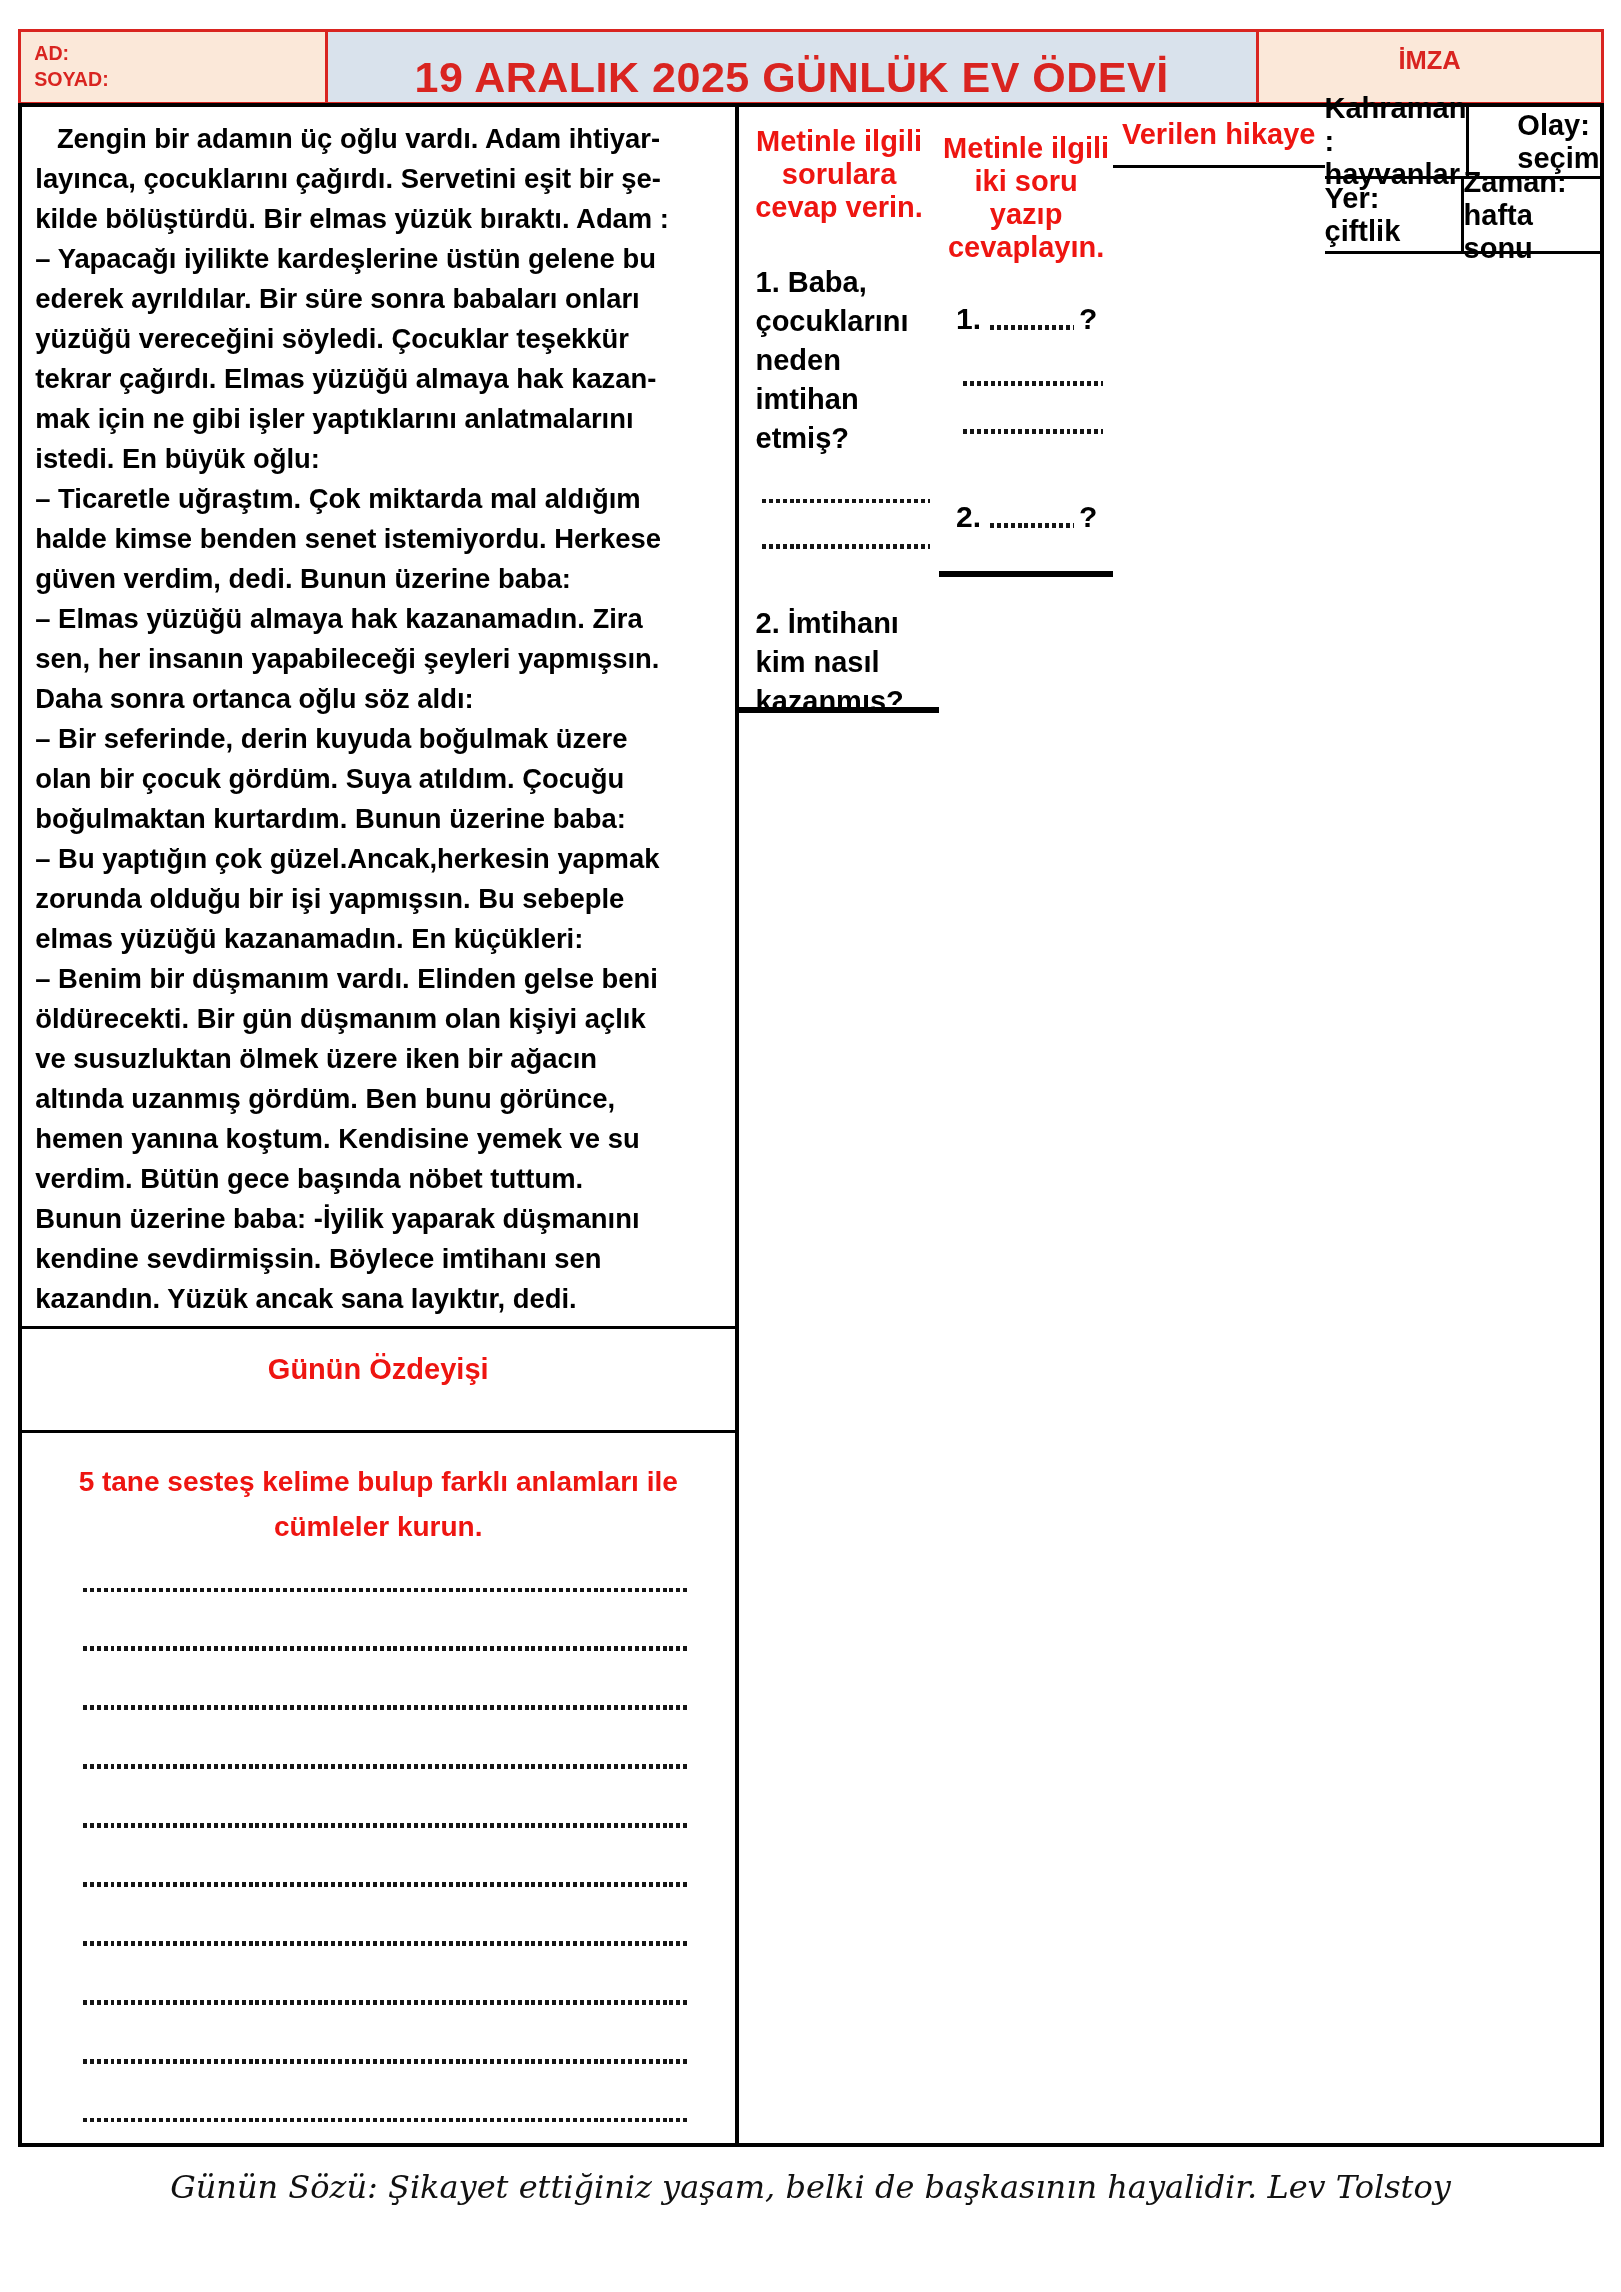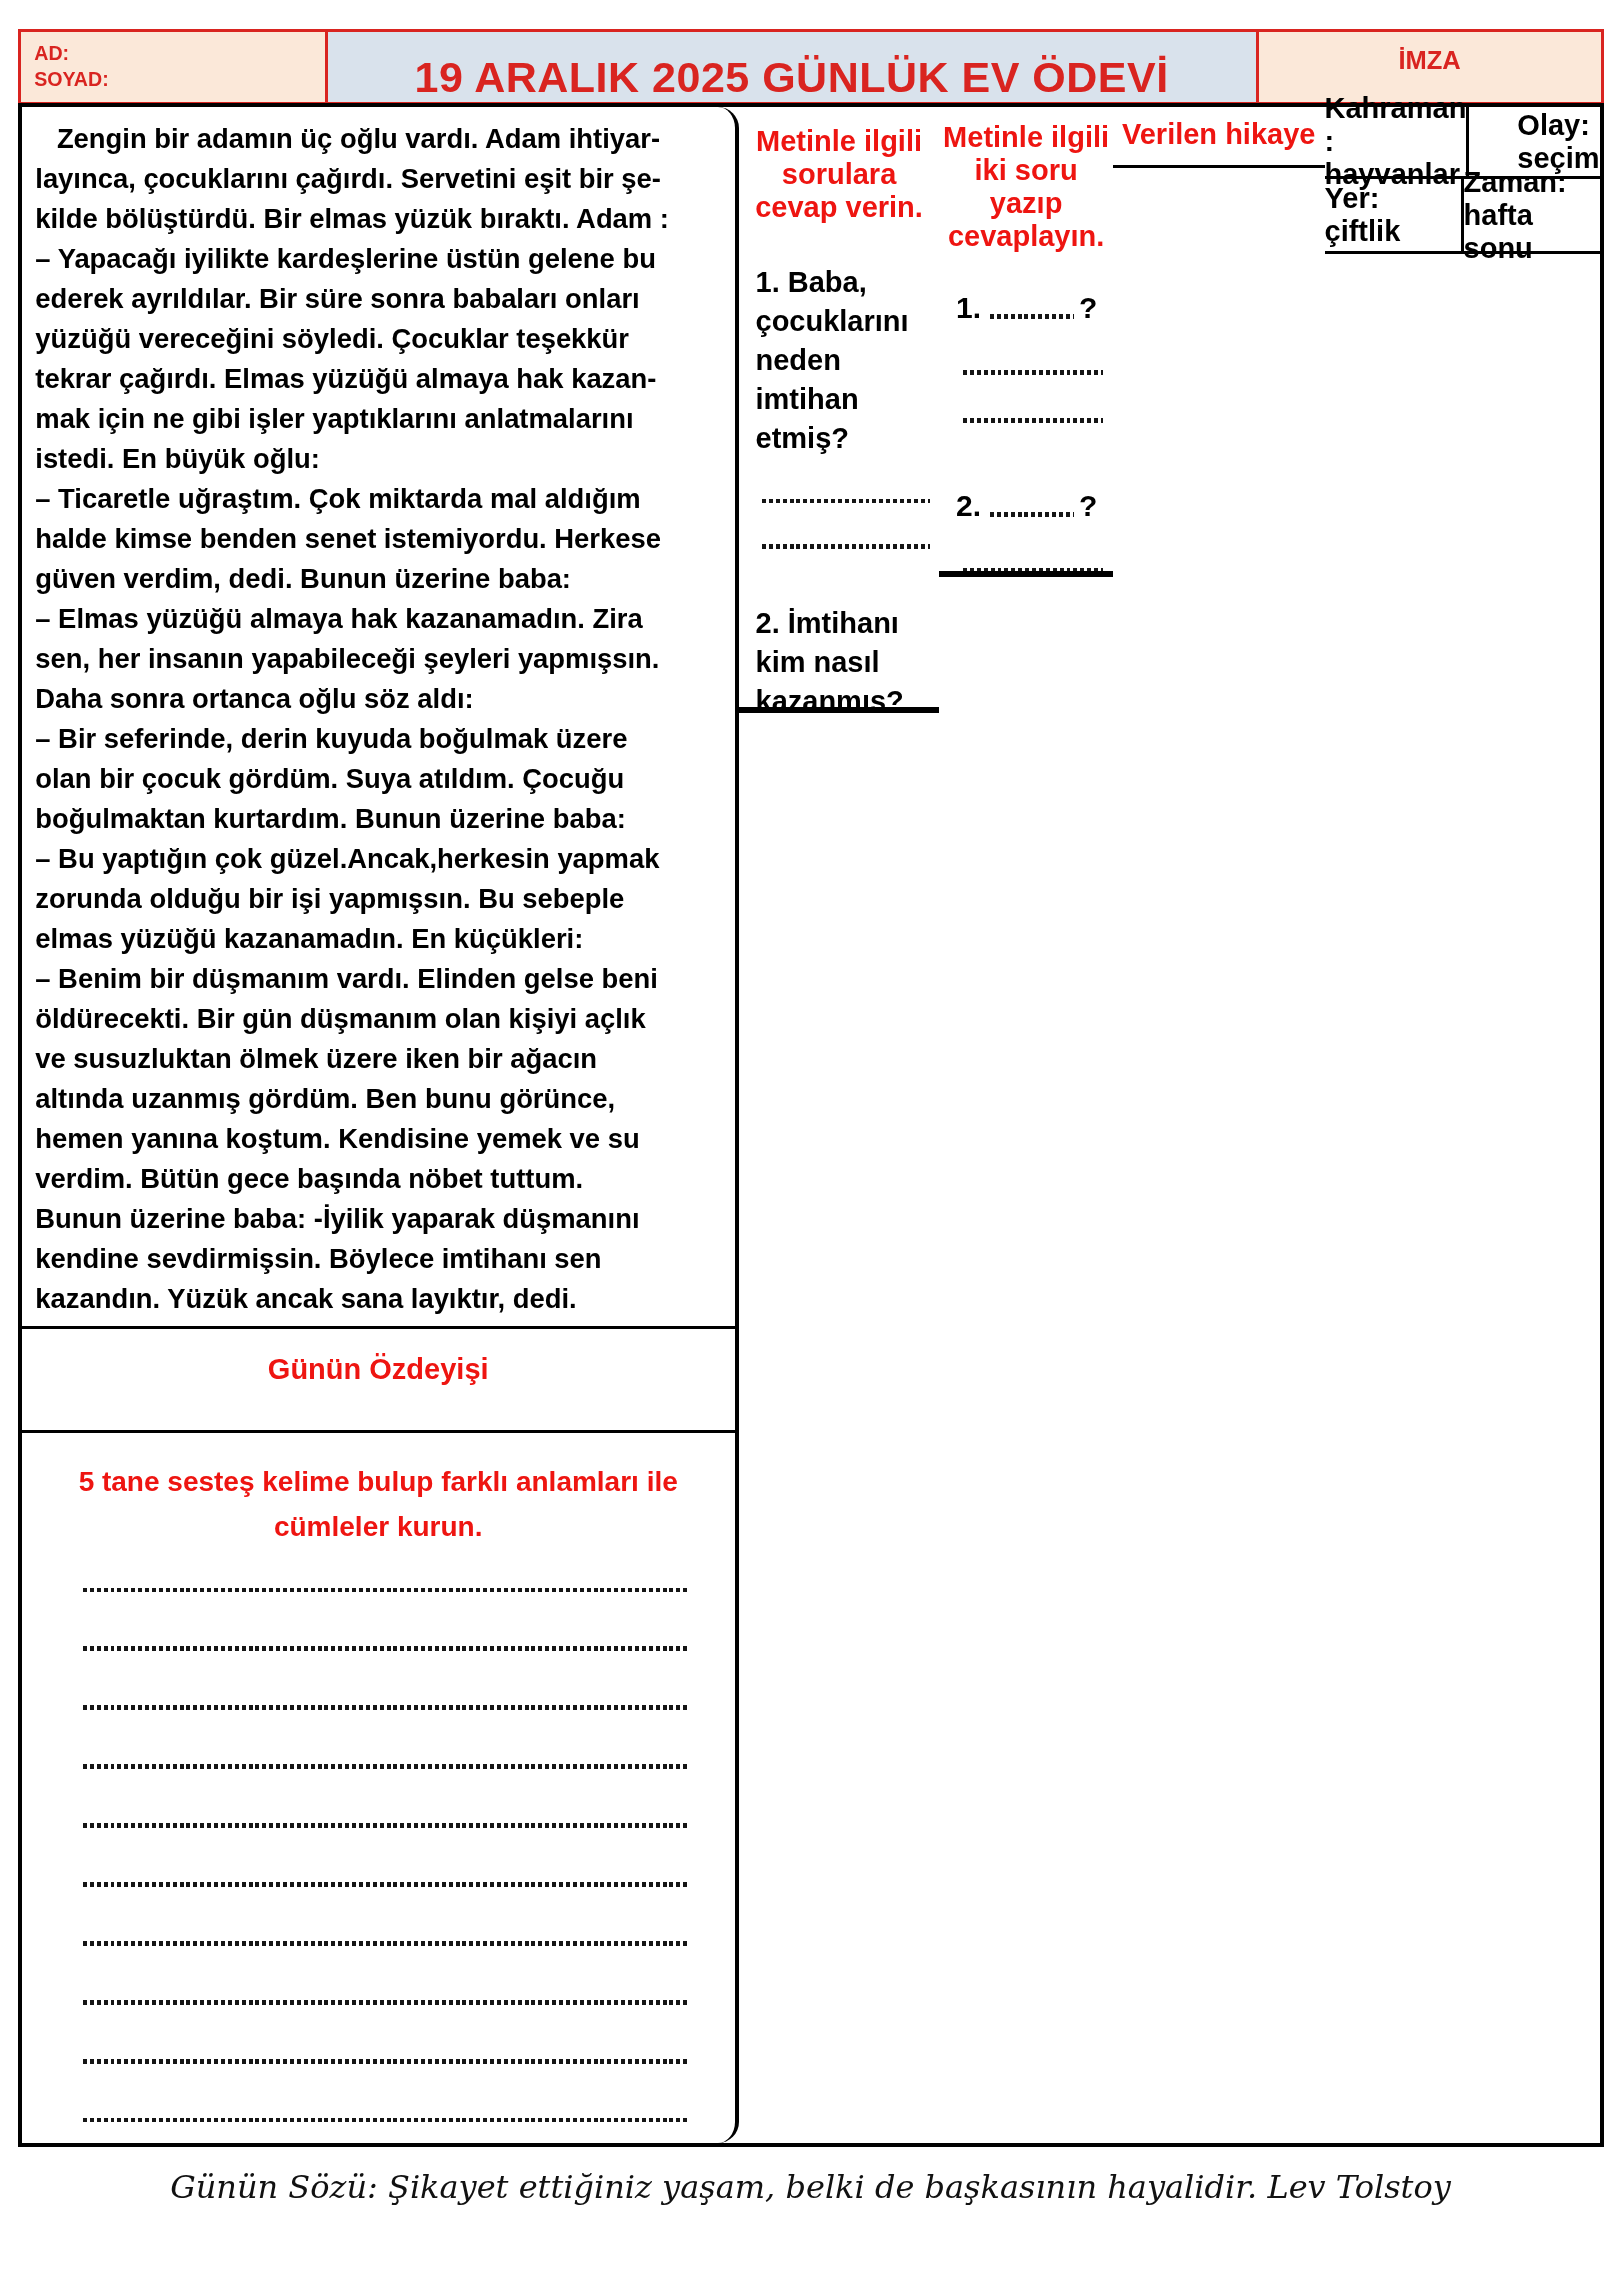--- a/index.html
+++ b/index.html
@@ -32,21 +32,21 @@
   .title-cell .title{color:var(--hdr-red);font-size:43px;letter-spacing:0.5px;white-space:nowrap;}
   .sign-cell{
     width:345px;background:var(--peach);border-left:3.9px solid var(--hdr-red);
     color:var(--hdr-red);font-size:25.5px;text-align:center;padding-top:13.7px;
   }
   
   .main{
     position:absolute;top:103px;left:17.6px;width:1586px;height:2044px;
     border:4.9px solid var(--ink);display:flex;
   }
-  .left-pane{width:754px;border-right:4.9px solid var(--ink);display:flex;flex-direction:column;border-radius:21px;}
+  .left-pane{width:754px;border-right:4.9px solid var(--ink);display:flex;flex-direction:column;}
   .right-pane{flex:1;display:flex;flex-direction:row;}
   
   .story-box{
     height:1222px;border-bottom:3.9px solid var(--ink);
     padding:11.8px 5.9px 0 13.7px;overflow:hidden;
   }
   .story-line{font-size:27.4px;line-height:40px;white-space:nowrap;}
   .story-line.indent{padding-left:21.6px;}
   .quote-box{height:104px;border-bottom:3.9px solid var(--ink);overflow:hidden;}
   .red-title{color:var(--red);text-align:center;font-weight:bold;}
@@ -61,21 +61,21 @@
   .hp-ans{margin:54px 45px 0 61px;}
   .hp-ans:first-child{margin-top:39px;}
   
   .section{overflow:hidden;}
   .qa-section{height:606px;border-bottom:6.9px solid var(--ink);}
   .qa-section .red-title{padding-top:17.6px;font-size:29px;}
   .q-label{margin:55px 7.8px 0 16.7px;font-size:29px;line-height:39px;}
   .qa-block:first-child .q-label{margin-top:39px;}
   .qa-ans{margin:41px 9.8px 0 23.5px;}
   .wq-section{height:470px;border-bottom:6.9px solid var(--ink);}
-  .wq-section .red-title{padding-top:14px;font-size:29px;}
+  .wq-section .red-title{padding-top:25px;font-size:29px;}
   .wq-row{display:flex;align-items:flex-end;height:39px;margin:35px 15.7px 0 16.7px;font-size:30px;line-height:39px;}
   .wq-block + .wq-block .wq-row{margin-top:63px;}
   .dot-leader{
     flex:1;height:4.9px;margin:0 4.9px 7.8px 8.8px;
     background-image:repeating-linear-gradient(to right,#151515 0,#151515 3.9px,transparent 3.9px,transparent 6.9px);
   }
   .wq-ans{margin:43px 9.8px 0 23.5px;}
   .story-task-header{height:61px;border-bottom:3.9px solid var(--ink);}
   .story-task-header .red-title{line-height:55px;font-size:29px;}
   .elements-table{height:147px;border-bottom:3.9px solid var(--ink);display:flex;flex-direction:column;}

